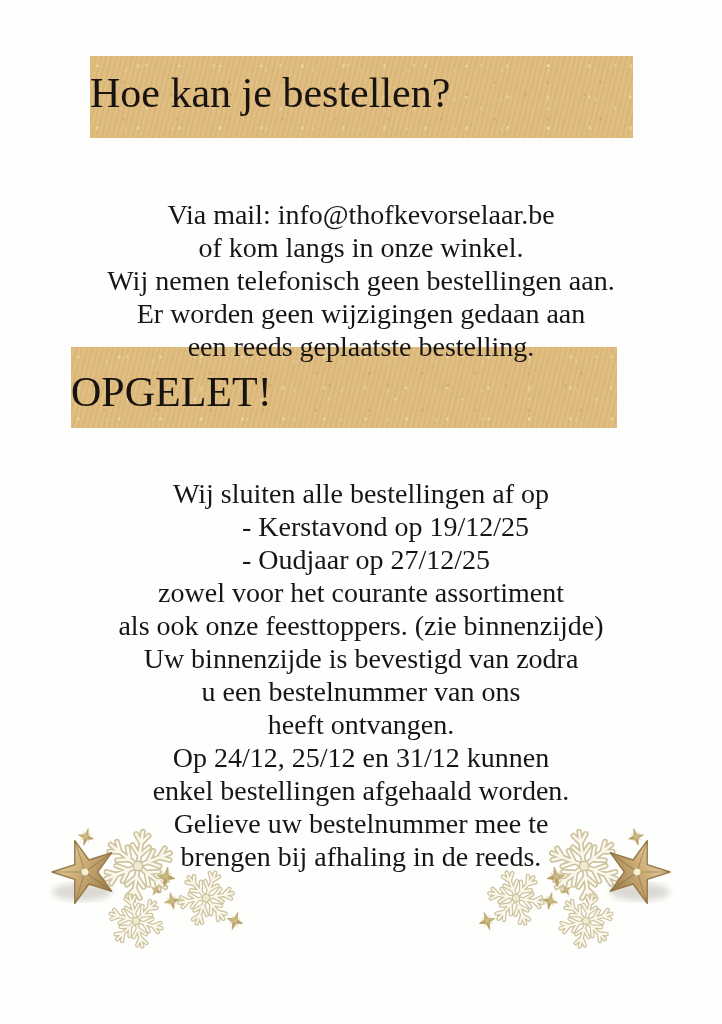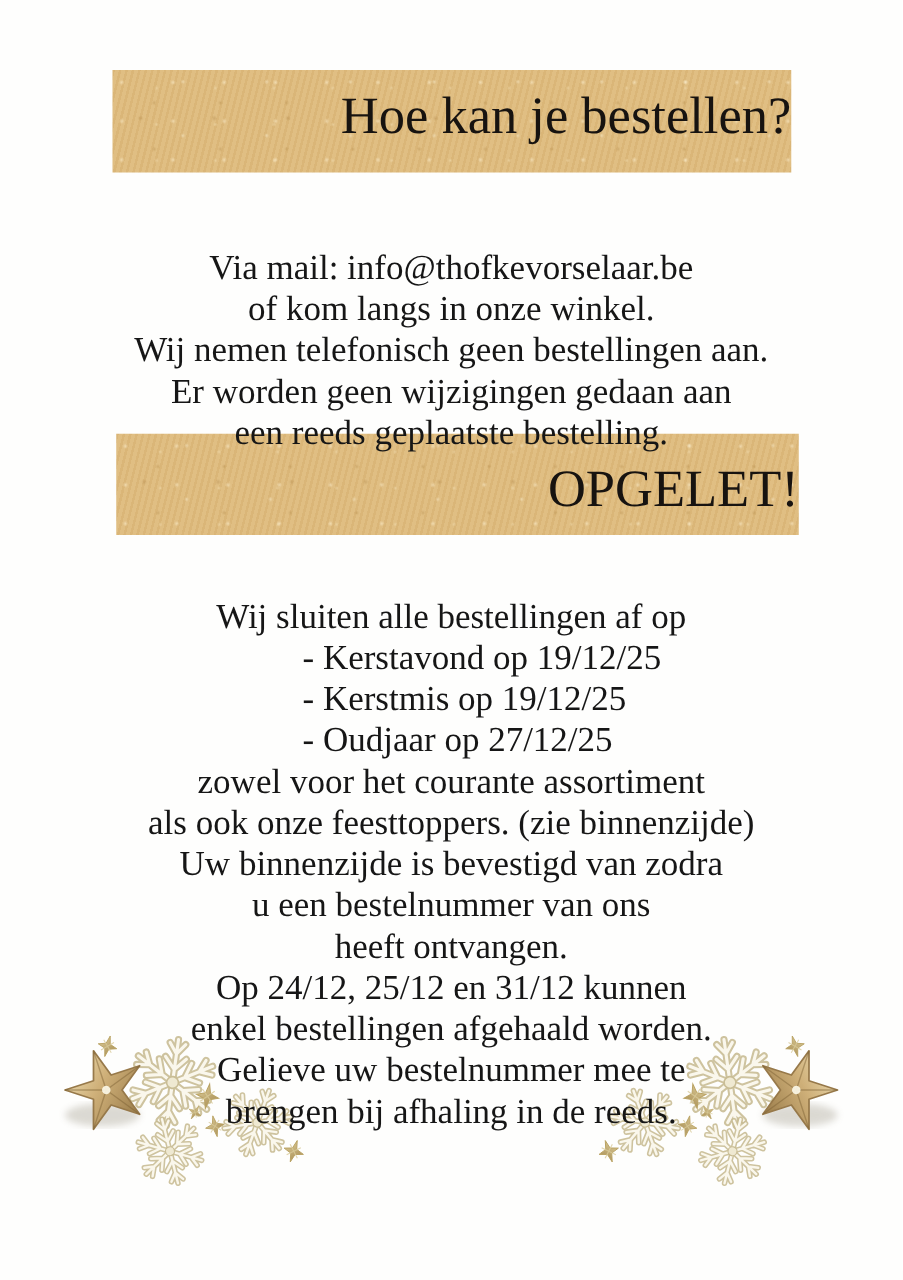--- a/index.html
+++ b/index.html
@@ -14,39 +14,39 @@
     background: #fefefd;
     overflow: hidden;
     font-family: "Liberation Serif", "DejaVu Serif", serif;
     color: #161616;
   }
   
   .banner {
     position: absolute;
     display: flex;
     align-items: center;
-    justify-content: flex-end;
+    justify-content: flex-start;
     background-color: #deba7c;
     background-image:
       radial-gradient(circle at 18% 32%, rgba(255,244,214,.55) 0, rgba(255,244,214,0) 2.2px),
       radial-gradient(circle at 63% 71%, rgba(170,128,62,.35) 0, rgba(170,128,62,0) 2px),
       radial-gradient(circle at 84% 22%, rgba(255,248,225,.45) 0, rgba(255,248,225,0) 2px),
       radial-gradient(circle at 38% 82%, rgba(160,117,55,.30) 0, rgba(160,117,55,0) 2.4px),
       radial-gradient(circle at 75% 50%, rgba(255,244,210,.35) 0, rgba(255,244,210,0) 1.8px),
       repeating-linear-gradient(104deg, rgba(173,132,70,.08) 0 2px, rgba(255,246,220,.07) 2px 5px);
     background-size: 41px 31px, 53px 37px, 67px 43px, 59px 47px, 47px 29px, 100% 100%;
   }
   .banner-1 {
     left: 90px; top: 56px;
     width: 543px; height: 82px;
     padding-bottom: 8px;
     box-sizing: border-box;
   }
   .banner-2 {
-    left: 93px; top: 347px;
+    left: 71px; top: 347px;
     width: 546px; height: 81px;
     padding-top: 8px;
     box-sizing: border-box;
   }
   .banner-title {
     font-size: 42px;
     color: #171310;
     white-space: nowrap;
   }
   
@@ -96,21 +96,20 @@
   </div>
 
   <div class="banner banner-2">
     <span class="banner-title">OPGELET!</span>
   </div>
 
   <div class="textblock attention-block">
     <div class="line">Wij sluiten alle bestellingen af op</div>
     <div class="deadlines">
       <div class="line">- Kerstavond op 19/12/25</div>
-      <div class="line">- Kerstmis op 19/12/25</div>
       <div class="line">- Oudjaar op 27/12/25</div>
     </div>
     <div class="line">zowel voor het courante assortiment</div>
     <div class="line">als ook onze feesttoppers. (zie binnenzijde)</div>
     <div class="line">Uw binnenzijde is bevestigd van zodra</div>
     <div class="line">u een bestelnummer van ons</div>
     <div class="line">heeft ontvangen.</div>
     <div class="line">Op 24/12, 25/12 en 31/12 kunnen</div>
     <div class="line">enkel bestellingen afgehaald worden.</div>
     <div class="line">Gelieve uw bestelnummer mee te</div>

